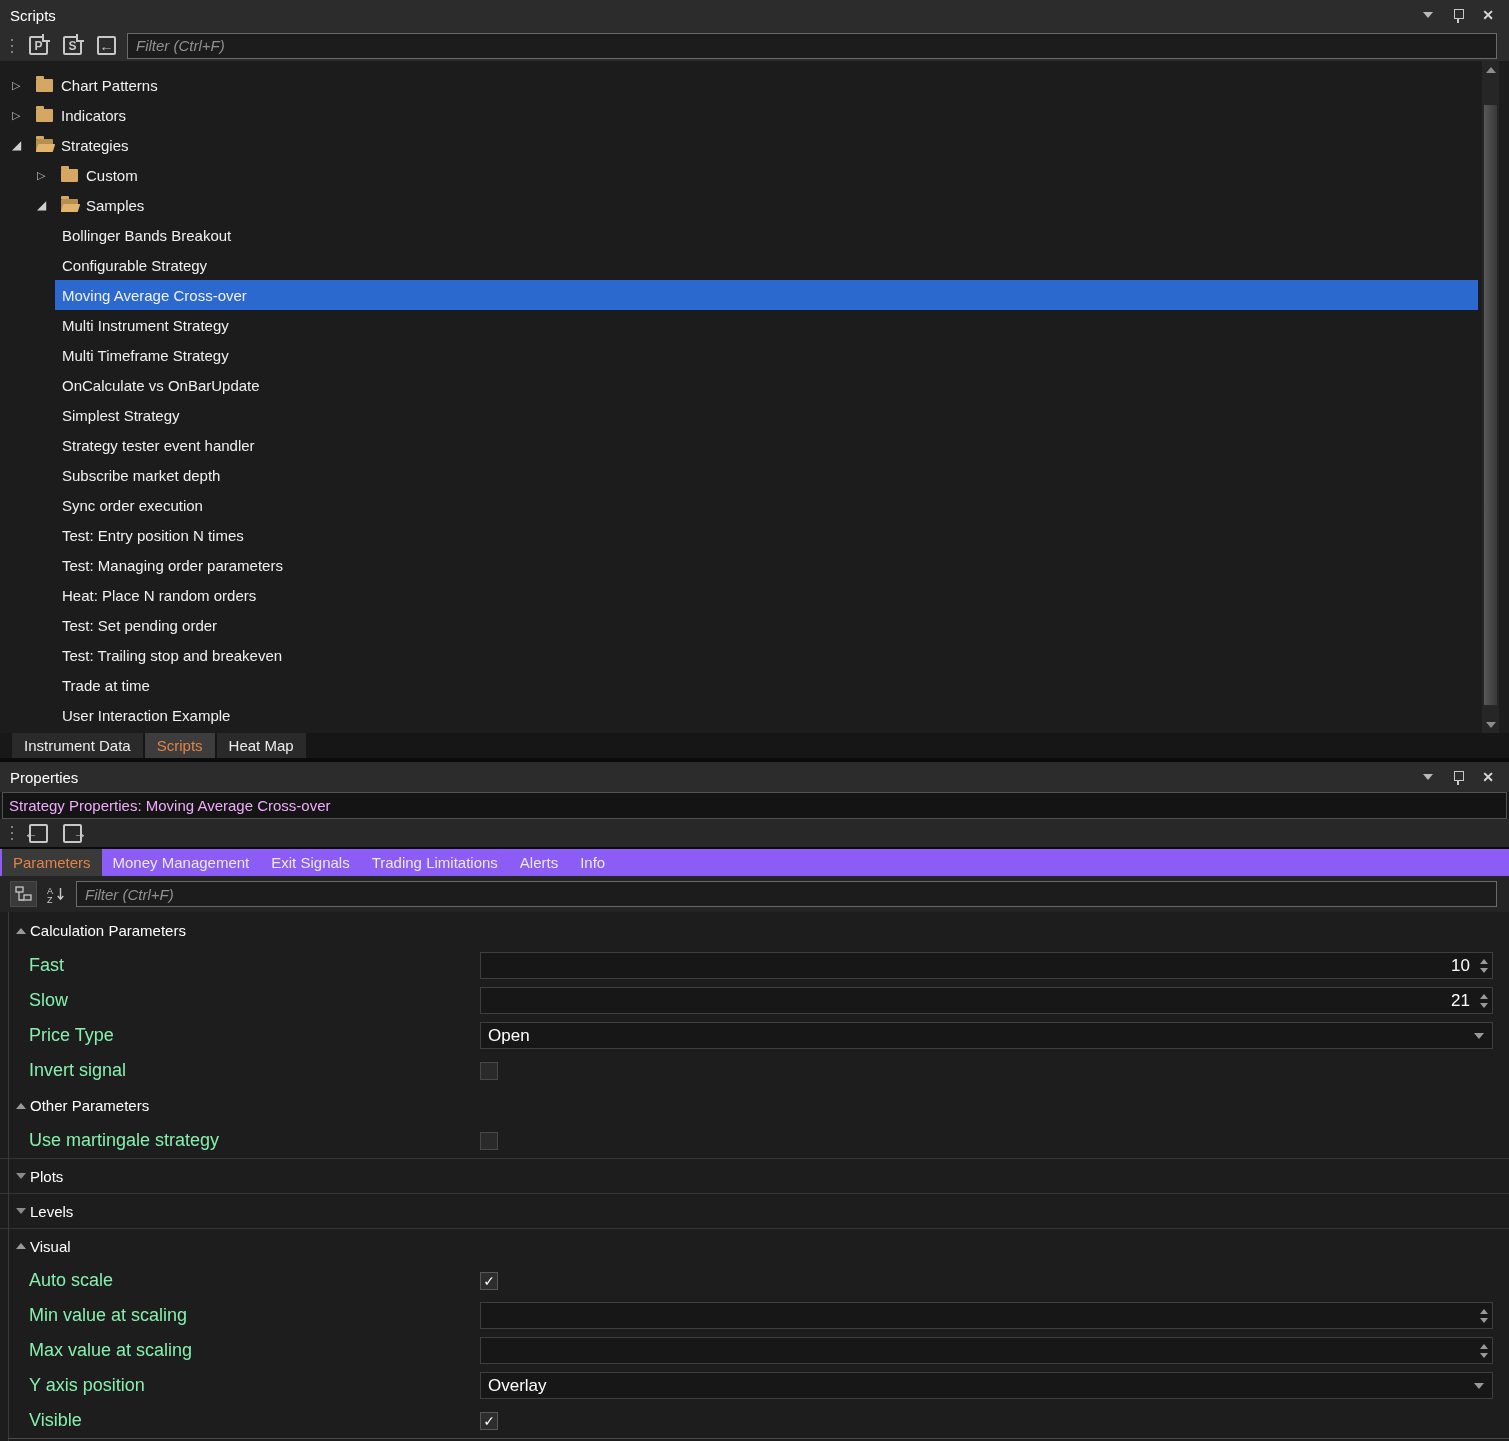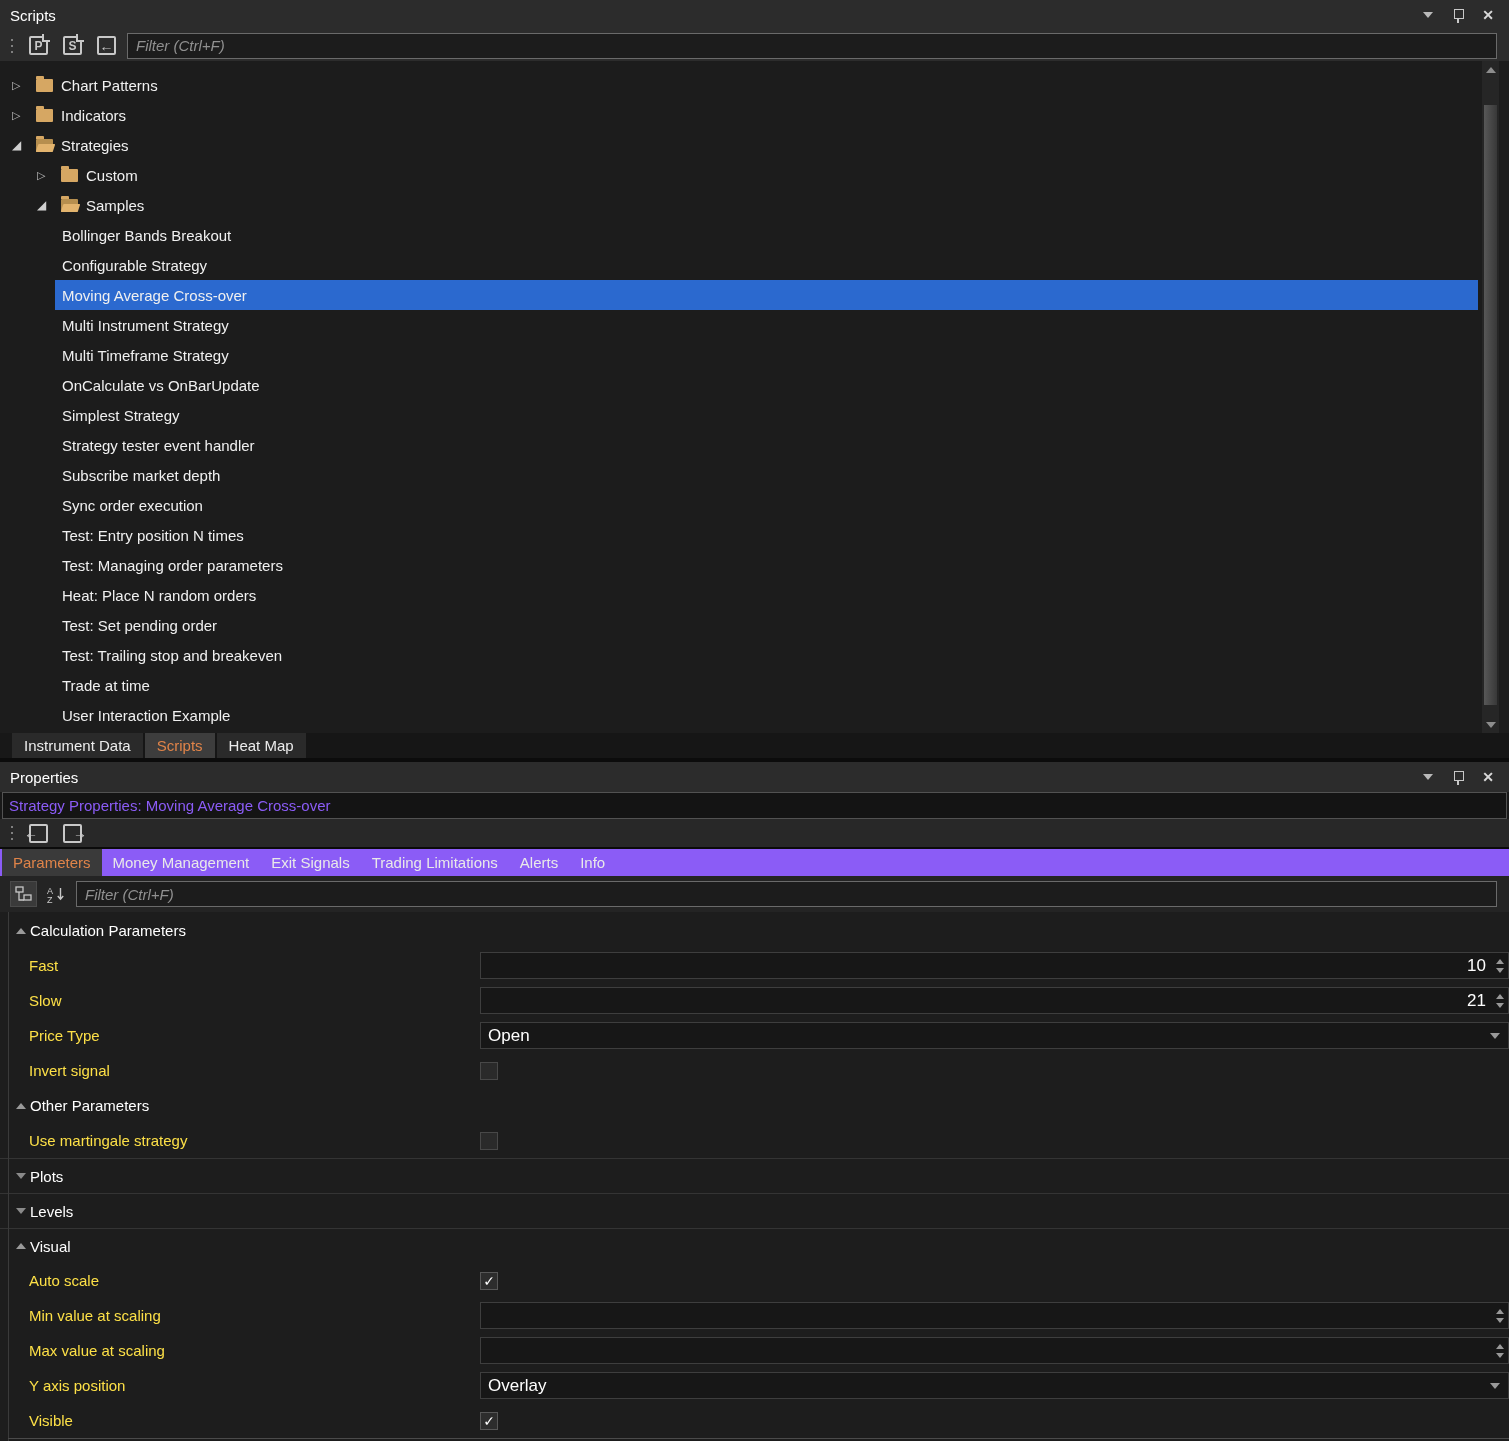--- a/index.html
+++ b/index.html
@@ -63,38 +63,38 @@
 
   .bottom-tabs{height:25px;display:flex;background:#161616;flex:0 0 auto;margin-left:12px;}
   .btab{height:25px;display:flex;align-items:center;padding:0 12px;margin-right:2px;background:#2a2a2a;color:#ececec;font-size:15px;cursor:pointer;}
   .btab.active{background:#3d3d3d;color:var(--accent);}
 
   .panel-sep{height:4px;background:#0c0c0c;flex:0 0 auto;}
 
   
   .props{flex:1;display:flex;flex-direction:column;background:var(--gridbg);}
   .subtitle-bar{height:27px;background:#191919;display:flex;padding:0 2px;flex:0 0 auto;}
-  .subtitle-box{flex:1;border:1px solid #525252;background:#141414;display:flex;align-items:center;padding-left:6px;font-size:15px;color:#8b5cf6;}
+  .subtitle-box{flex:1;border:1px solid #525252;background:#141414;display:flex;align-items:center;padding-left:6px;font-size:15px;color:#f0abfc;}
   .props-toolbar{height:30px;background:#282828;border-bottom:2px solid #0b0b0b;}
   .props-tabs{height:27px;display:flex;align-items:stretch;background:#8b5cf6;padding-left:2px;flex:0 0 auto;}
   .ptab{display:flex;align-items:center;padding:0 11px;color:#e9e9e9;font-size:15px;cursor:pointer;white-space:nowrap;}
   .ptab.active{background:#3a3a3a;color:var(--accent);}
   .filter-row{height:36px;display:flex;align-items:center;gap:6px;padding:0 12px 0 10px;background:#242424;flex:0 0 auto;}
 
   .pgrid{flex:1;position:relative;background:var(--gridbg);padding-top:1px;}
   .pgrid::before{content:'';position:absolute;left:8px;top:0;bottom:0;width:1px;background:#3a3a3a;}
   .grid-bottom-line{position:absolute;left:8px;right:0;bottom:2px;height:1px;background:#4a4a4a;}
-  .prow{height:35px;display:flex;align-items:center;padding-left:29px;padding-right:0;}
+  .prow{height:35px;display:flex;align-items:center;padding-left:29px;padding-right:16px;}
   .prow.section{padding-left:16px;}
   .prow.divider-above{border-top:1px solid #343434;}
   .sec-arrow{width:14px;display:inline-flex;align-items:center;}
   .sec-tri-up{width:0;height:0;border-left:5px solid transparent;border-right:5px solid transparent;border-bottom:6px solid #9a9a9a;}
   .sec-tri-down{width:0;height:0;border-left:5px solid transparent;border-right:5px solid transparent;border-top:6px solid #8a8a8a;}
   .sec-label{color:#fff;font-size:15px;}
-  .plabel{flex:0 0 451px;color:#fde047;font-size:15px;white-space:nowrap;}
+  .plabel{flex:0 0 451px;color:#86efac;font-size:18px;white-space:nowrap;}
   .pcontrol{flex:1;display:flex;align-items:center;}
   .field{height:27px;flex:1;background:var(--fieldbg);border:1px solid var(--fieldbr);display:flex;align-items:center;position:relative;cursor:text;}
   .field .val{font-size:17px;color:#fff;}
   .field.num .val{margin-left:auto;padding-right:22px;}
   .field.combo{cursor:pointer;}
   .field.combo .val{padding-left:7px;}
   .spin{position:absolute;right:4px;top:0;bottom:0;display:flex;flex-direction:column;justify-content:center;gap:4px;cursor:pointer;}
   .spin .tri-up{border-left-width:4px;border-right-width:4px;border-bottom:5px solid #999;}
   .spin .tri-down{border-left-width:4px;border-right-width:4px;border-top:5px solid #999;}
   .combo-caret{position:absolute;right:8px;width:0;height:0;border-left:5px solid transparent;border-right:5px solid transparent;border-top:6px solid #999;}

